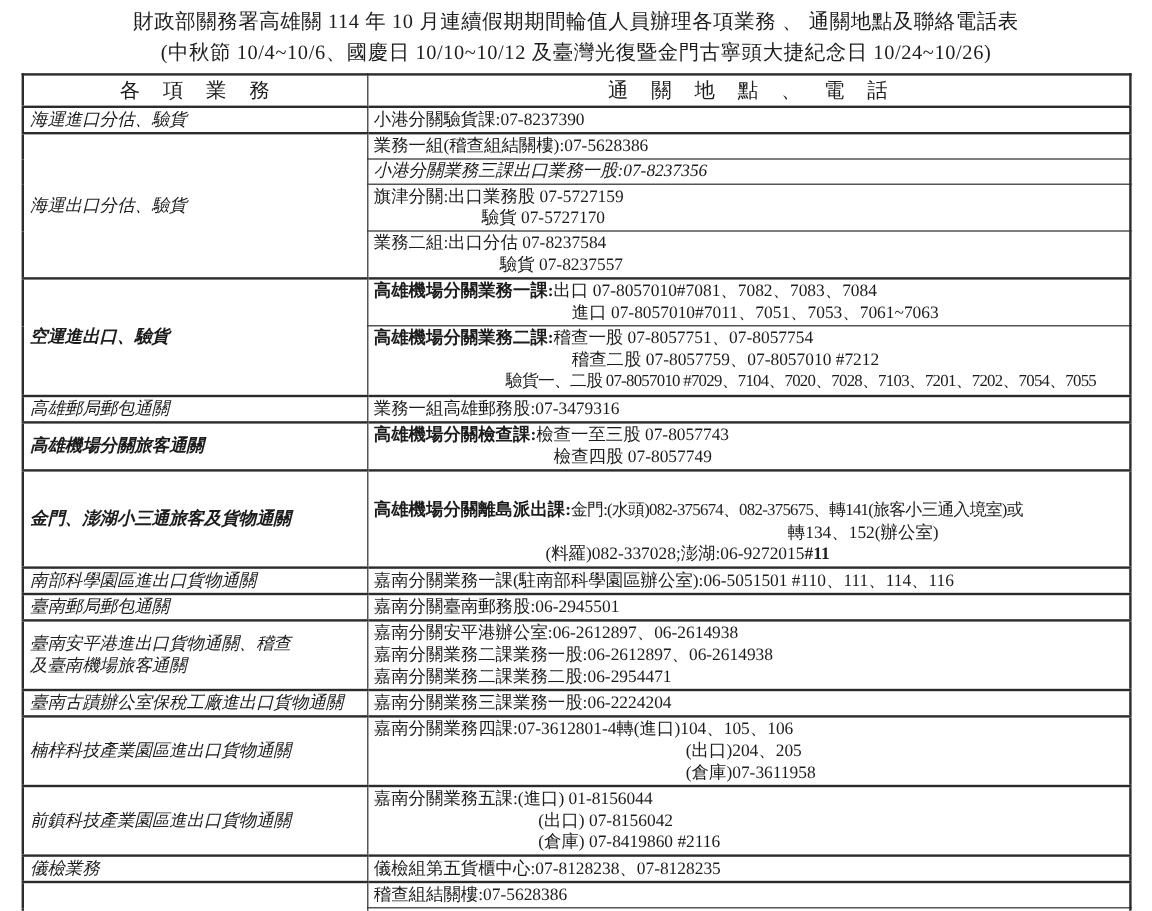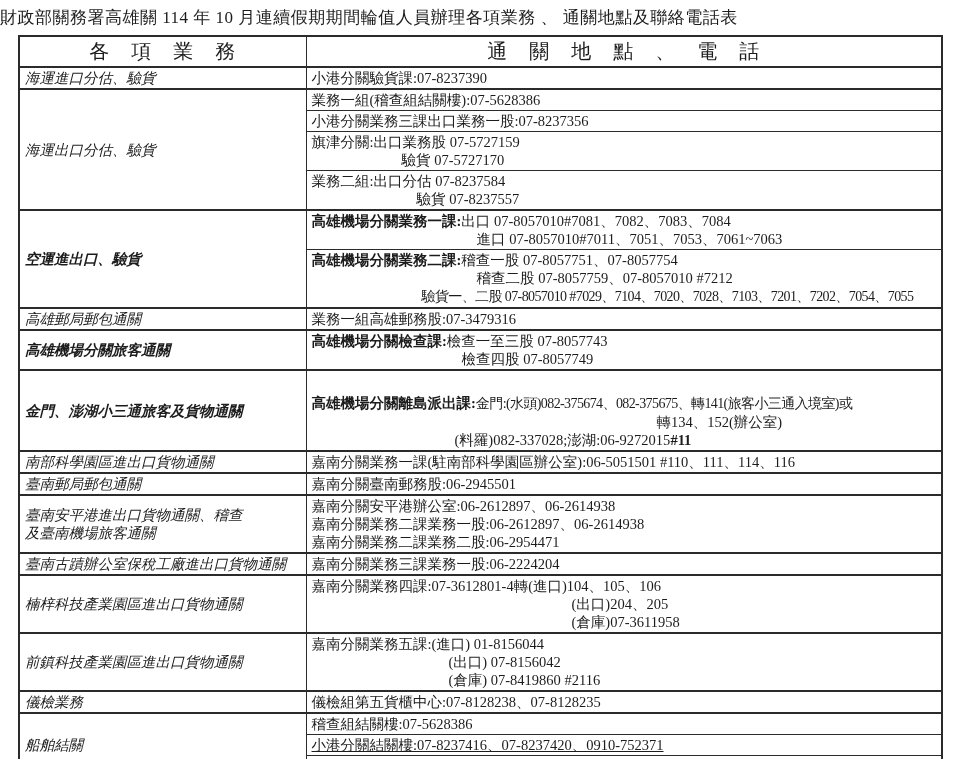--- a/index.html
+++ b/index.html
@@ -5,20 +5,21 @@
   html, body {
     margin: 0; padding: 0;
     width: 960px; height: 759px;
     background: #ffffff;
     overflow: hidden;
     font-family: "Liberation Serif", "DejaVu Serif", serif;
     color: #1c1c1c;
   }
   .page { width: 960px; height: 759px; position: relative; }
   .doc-title {
+    text-align: center;
     font-size: 17px;
     line-height: 24px;
     margin-top: 6px;
     letter-spacing: 0.5px;
     white-space: nowrap;
   }
   .doc-subtitle {
     text-align: center;
     font-size: 17px;
     line-height: 24px;
@@ -40,21 +41,21 @@
     padding: 1px 5px;
     vertical-align: middle;
     overflow: hidden;
   }
   table.main tr.group-start th,
   table.main tr.group-start td { border-top: 2px solid #2b2b2b; }
   table.main { border: 2px solid #2b2b2b; }
   th.col-header {
     font-weight: normal;
     text-align: center;
-    font-size: 20px;
+    font-size: 17px;
     height: 21px;
     letter-spacing: 1px;
   }
   td.left-cell {
     text-align: left;
     line-height: 18px;
     padding-left: 6px;
     font-style: italic;
   }
   td.right-cell {
@@ -64,20 +65,21 @@
   }
   .line { white-space: nowrap; }
   .b { font-weight: 700; }
   .tight { letter-spacing: -0.6px; font-size: 14px; }
 </style>
 </head>
 <body>
 
 <div class="page">
   <div class="doc-title">財政部關務署高雄關 114 年 10 月連續假期期間輪值人員辦理各項業務 、 通關地點及聯絡電話表</div>
+  <div class="doc-subtitle">(中秋節 10/4~10/6、國慶日 10/10~10/12 及臺灣光復暨金門古寧頭大捷紀念日 10/24~10/26)</div>
 
   <table class="main">
     <colgroup>
         <col class="c1">
         <col class="c2">
       </colgroup>
     <thead>
       <tr>
         <th class="col-header">各　項　業　務</th>
         <th class="col-header">通　關　地　點　、　電　話</th>
@@ -91,21 +93,21 @@
           </td>
         </tr>
         <tr class="group-start">
           <td class="left-cell" rowspan="4">海運出口分估、驗貨</td>
           <td class="right-cell">
             <div class="line" style="padding-left: 0px;"><span class="">業務一組(稽查組結關樓):07-5628386</span></div>
           </td>
         </tr>
         <tr>
           <td class="right-cell">
-            <div class="line" style="padding-left: 0px;"><span class="">小港分關業務三課出口業務一股:07-8237356</span></div>
+            <div class="line" style="padding-left: 0px; font-style: italic;"><span class="">小港分關業務三課出口業務一股:07-8237356</span></div>
           </td>
         </tr>
         <tr>
           <td class="right-cell">
             <div class="line" style="padding-left: 0px;"><span class="">旗津分關:出口業務股 07-5727159</span></div>
             <div class="line" style="padding-left: 90px;"><span class="">驗貨 07-5727170</span></div>
           </td>
         </tr>
         <tr>
           <td class="right-cell">

